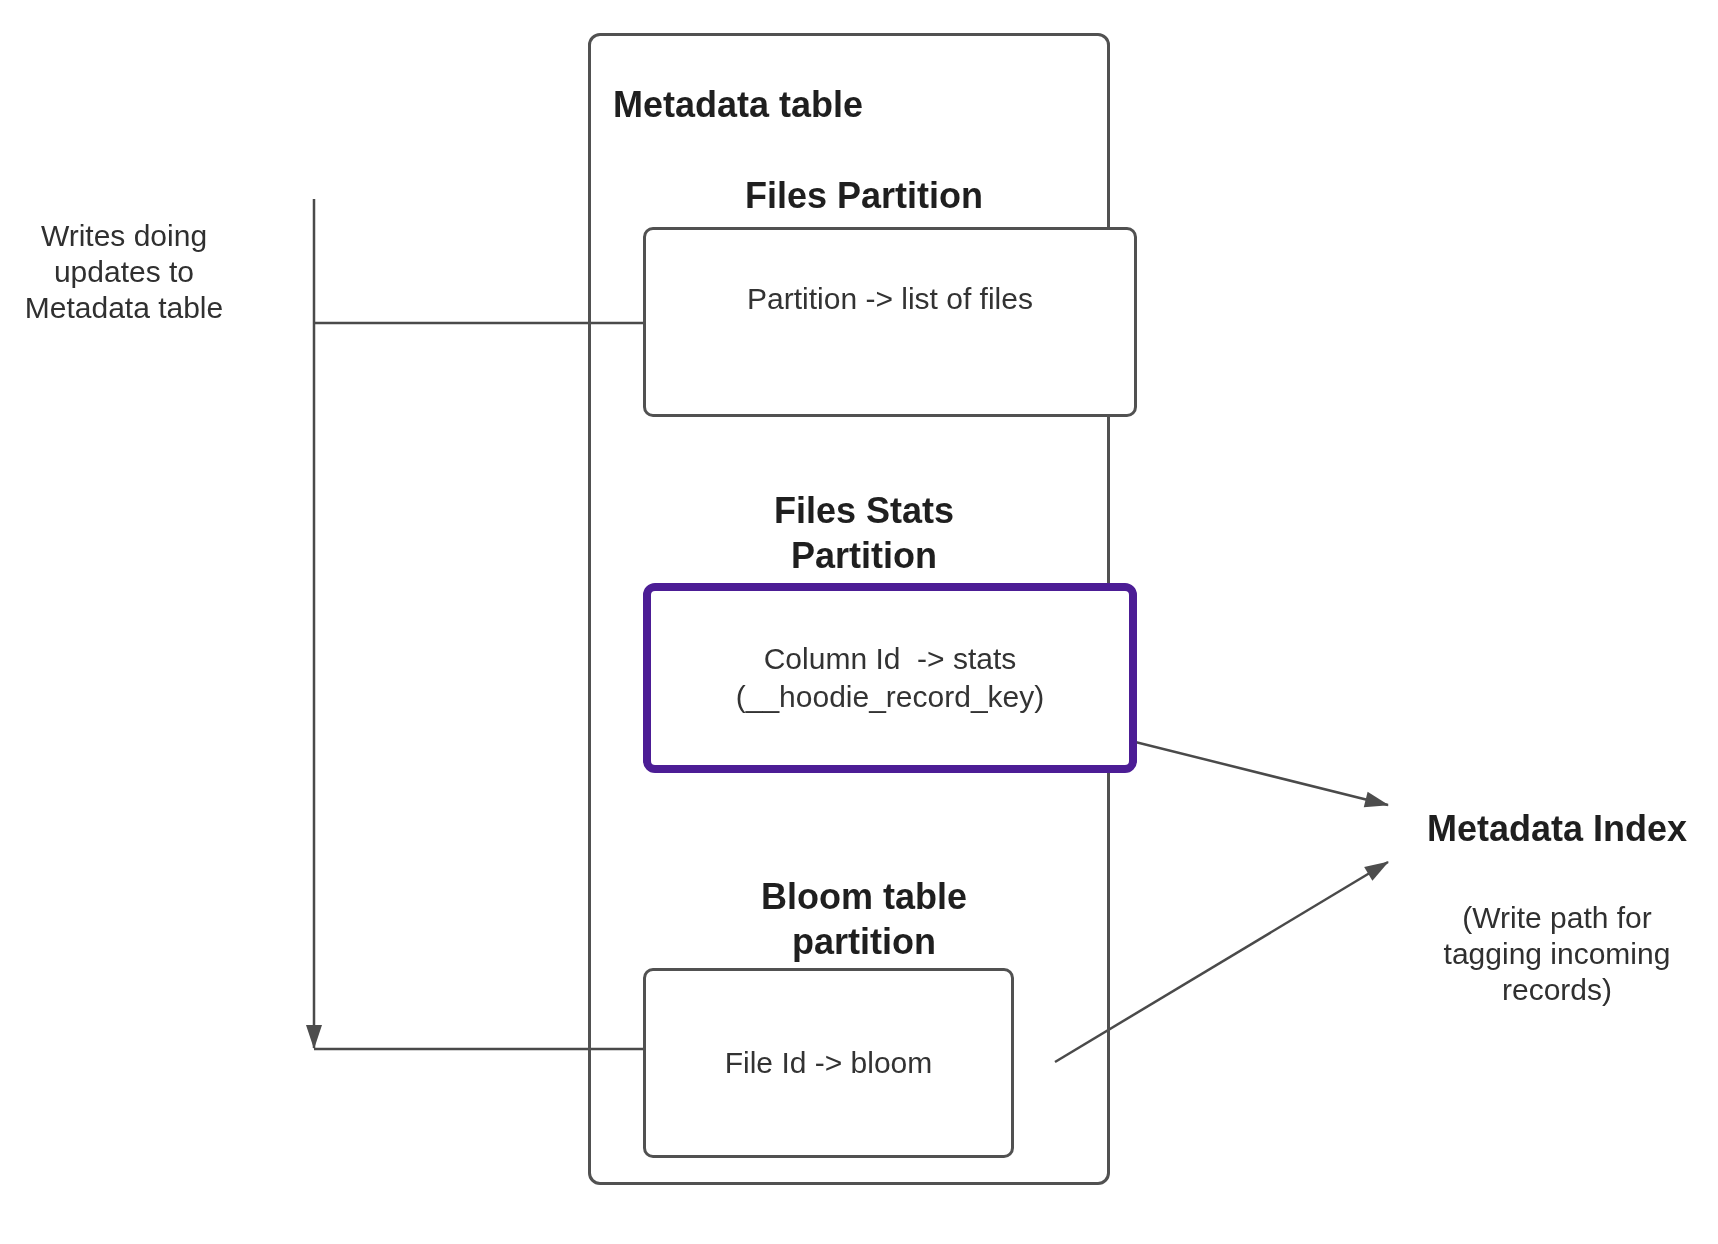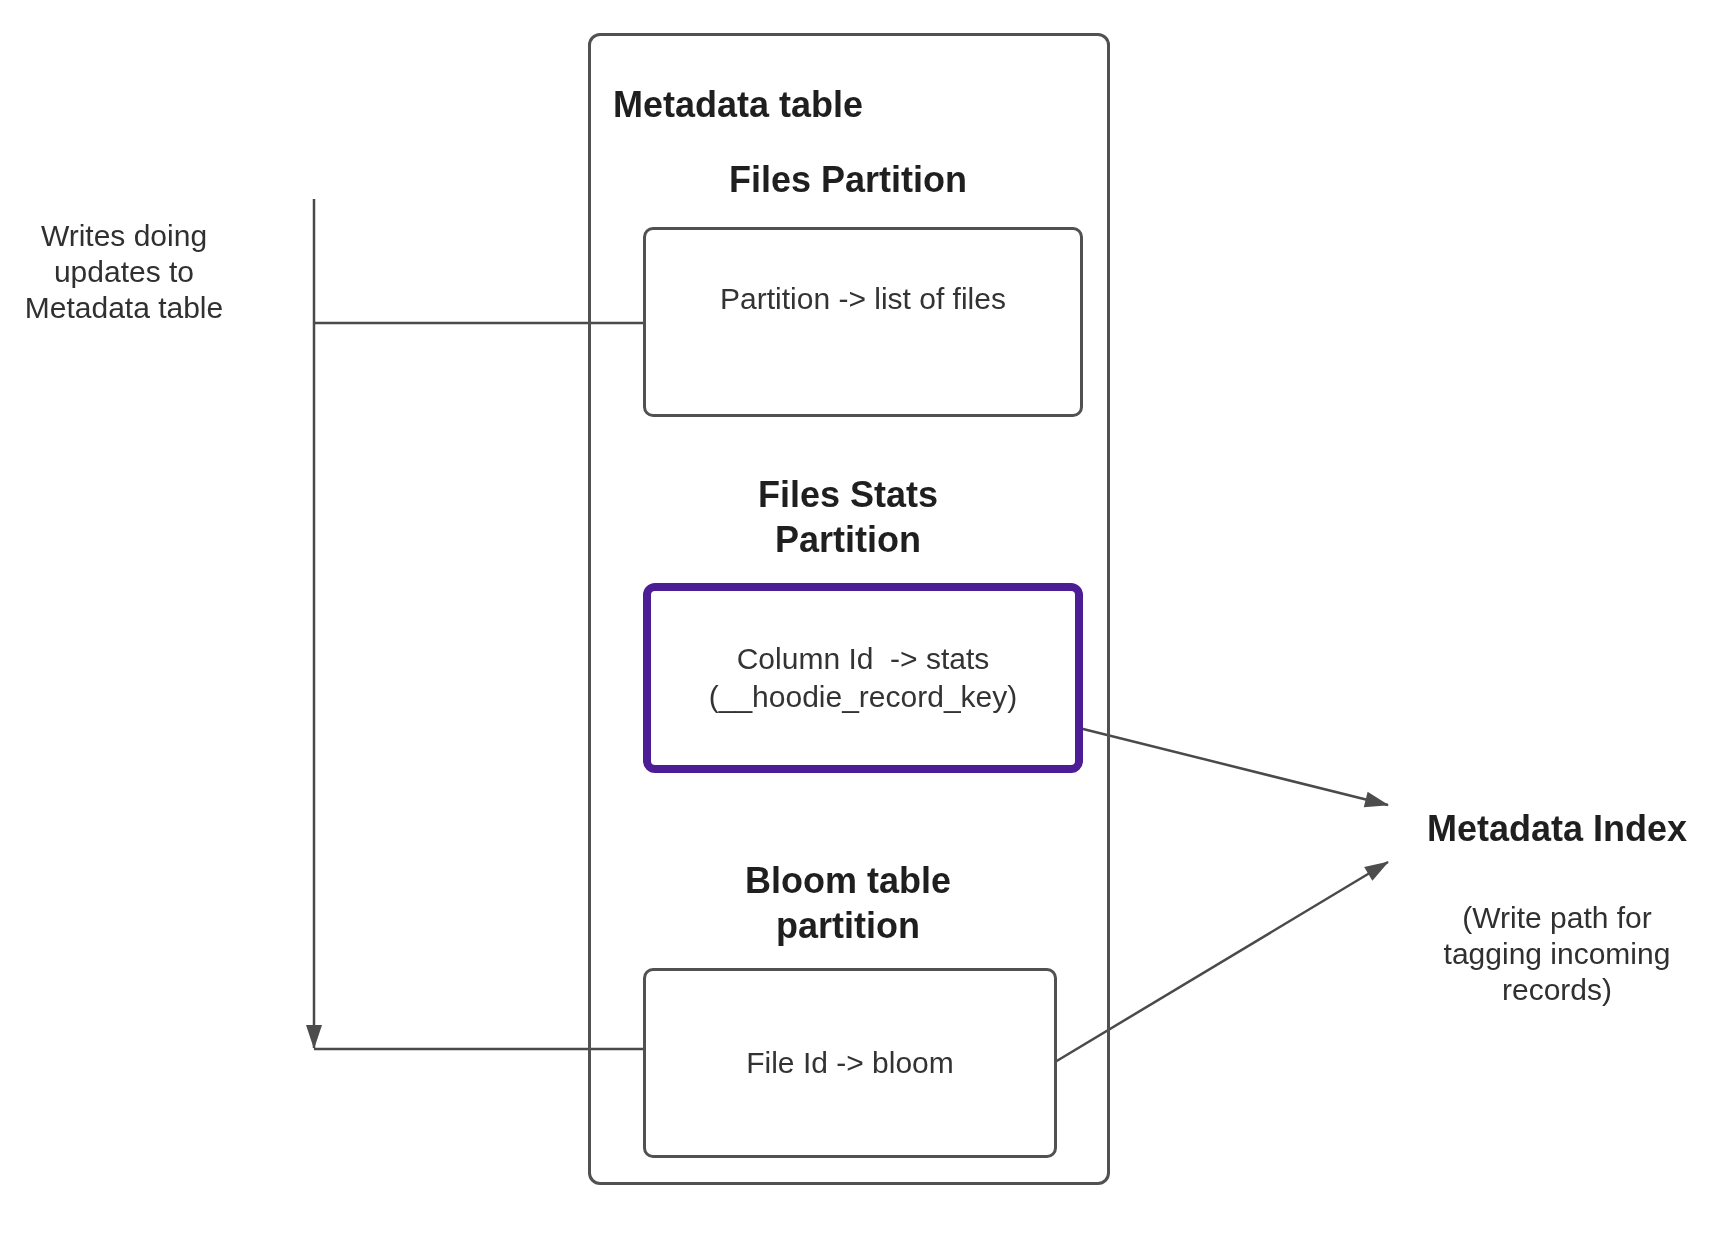--- a/index.html
+++ b/index.html
@@ -51,32 +51,32 @@
     top: 84px;
     font-size: 36px;
     font-weight: bold;
     color: #1f1f1f;
     white-space: nowrap;
   }
   .part-heading {
     position: absolute;
     left: 643px;
     width: 410px;
-    margin: 0;
+    margin: 16px;
     text-align: center;
     font-size: 36px;
     font-weight: bold;
     line-height: 45px;
     color: #1f1f1f;
     white-space: pre-line;
   }
   .part-box {
     position: absolute;
     left: 643px;
-    width: 440px;
+    width: 494px;
     height: 190px;
     border: 3px solid #515151;
     border-radius: 10px;
     box-sizing: border-box;
     background: #ffffff;
     display: flex;
     align-items: center;
     justify-content: center;
   }
   .part-box.emphasis {
@@ -160,21 +160,21 @@
 Partition</h3>
     <div class="part-box emphasis" style="top:583px">
       <span class="box-label">Column Id  -&gt; stats
 (__hoodie_record_key)</span>
     </div>
   </section>
 
   <section>
     <h3 class="part-heading" style="top:858px">Bloom table
 partition</h3>
-    <div class="part-box" style="top:968px; width:414px;justify-content:center;">
+    <div class="part-box" style="top:968px; width:371px;justify-content:center;">
       <span class="box-label">File Id -&gt; bloom</span>
     </div>
   </section>
 
   <div class="index-title">Metadata Index</div>
   <div class="index-subtitle">(Write path for
 tagging incoming
 records)</div>
 
 </div>

